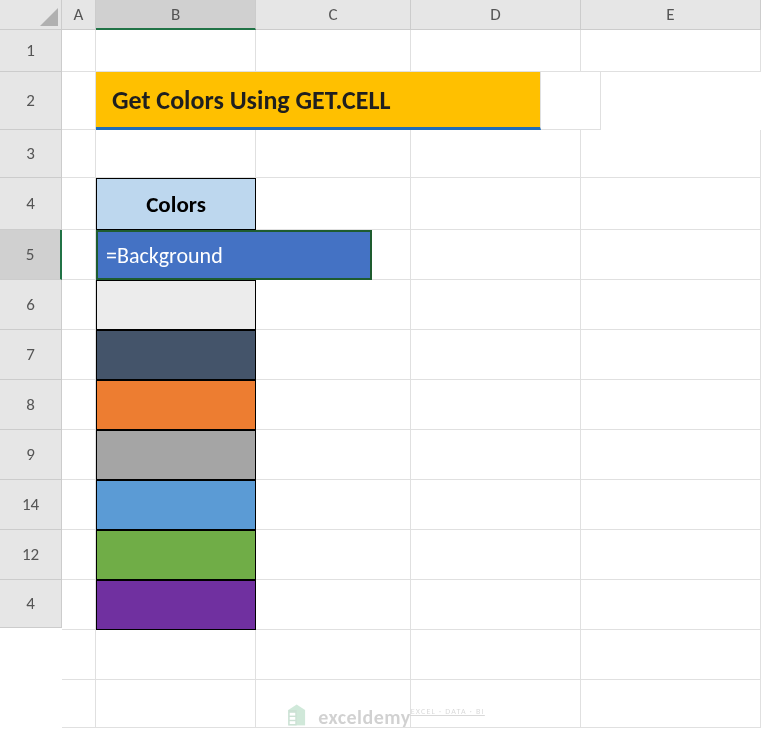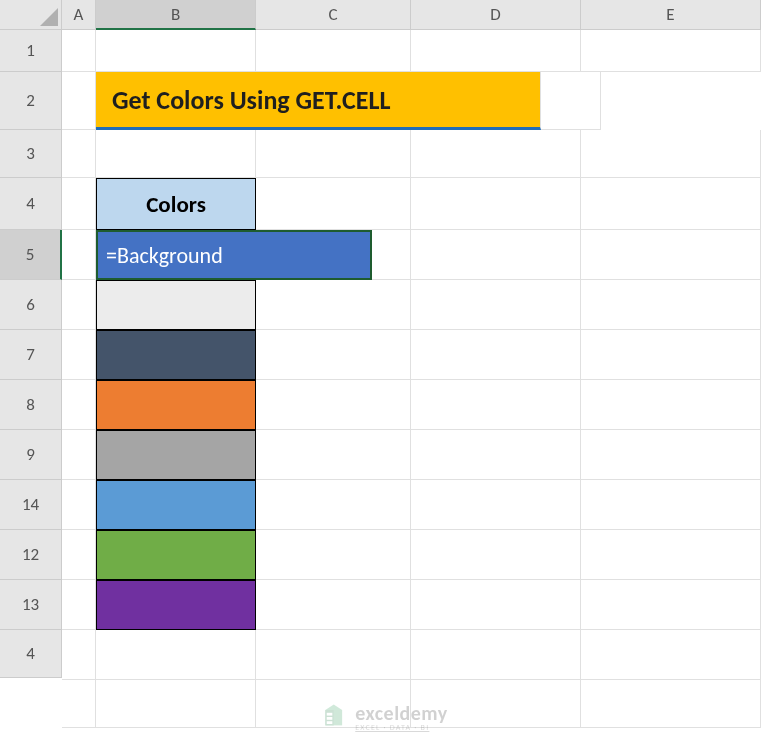--- a/index.html
+++ b/index.html
@@ -147,21 +147,20 @@
       gap: 8px;
       opacity: 0.22;
       z-index: 1;
     }
     .watermark-icon {
       width: 28px;
       height: 28px;
     }
     .watermark-text {
       display: flex;
-      flex-direction: column;
       line-height: 1;
     }
     .watermark-title {
       font-size: 20px;
       font-weight: bold;
       color: #333;
       letter-spacing: 0.5px;
     }
     .watermark-sub {
       font-size: 8px;
@@ -189,21 +188,20 @@
       <div class="row-header" style="height: 58px;">2</div>
       <div class="row-header" style="height: 48px;">3</div>
       <div class="row-header" style="height: 52px;">4</div>
       <div class="row-header active" style="height: 50px;">5</div>
       <div class="row-header" style="height: 50px;">6</div>
       <div class="row-header" style="height: 50px;">7</div>
       <div class="row-header" style="height: 50px;">8</div>
       <div class="row-header" style="height: 50px;">9</div>
       <div class="row-header" style="height: 50px;">14</div>
       <div class="row-header" style="height: 50px;">12</div>
-      <div class="row-header" style="height: 50px;">13</div>
       <div class="row-header" style="height: 48px;">4</div>
     </div>
 
   <div class="cells" id="cells">
       <div class="cell-row" style="height: 42px;">
         <div class="cell" style="width: 34px; height: 42px;"></div>
         <div class="cell" style="width: 160px; height: 42px;"></div>
         <div class="cell" style="width: 155px; height: 42px;"></div>
         <div class="cell" style="width: 170px; height: 42px;"></div>
         <div class="cell" style="width: 180px; height: 42px;"></div>

